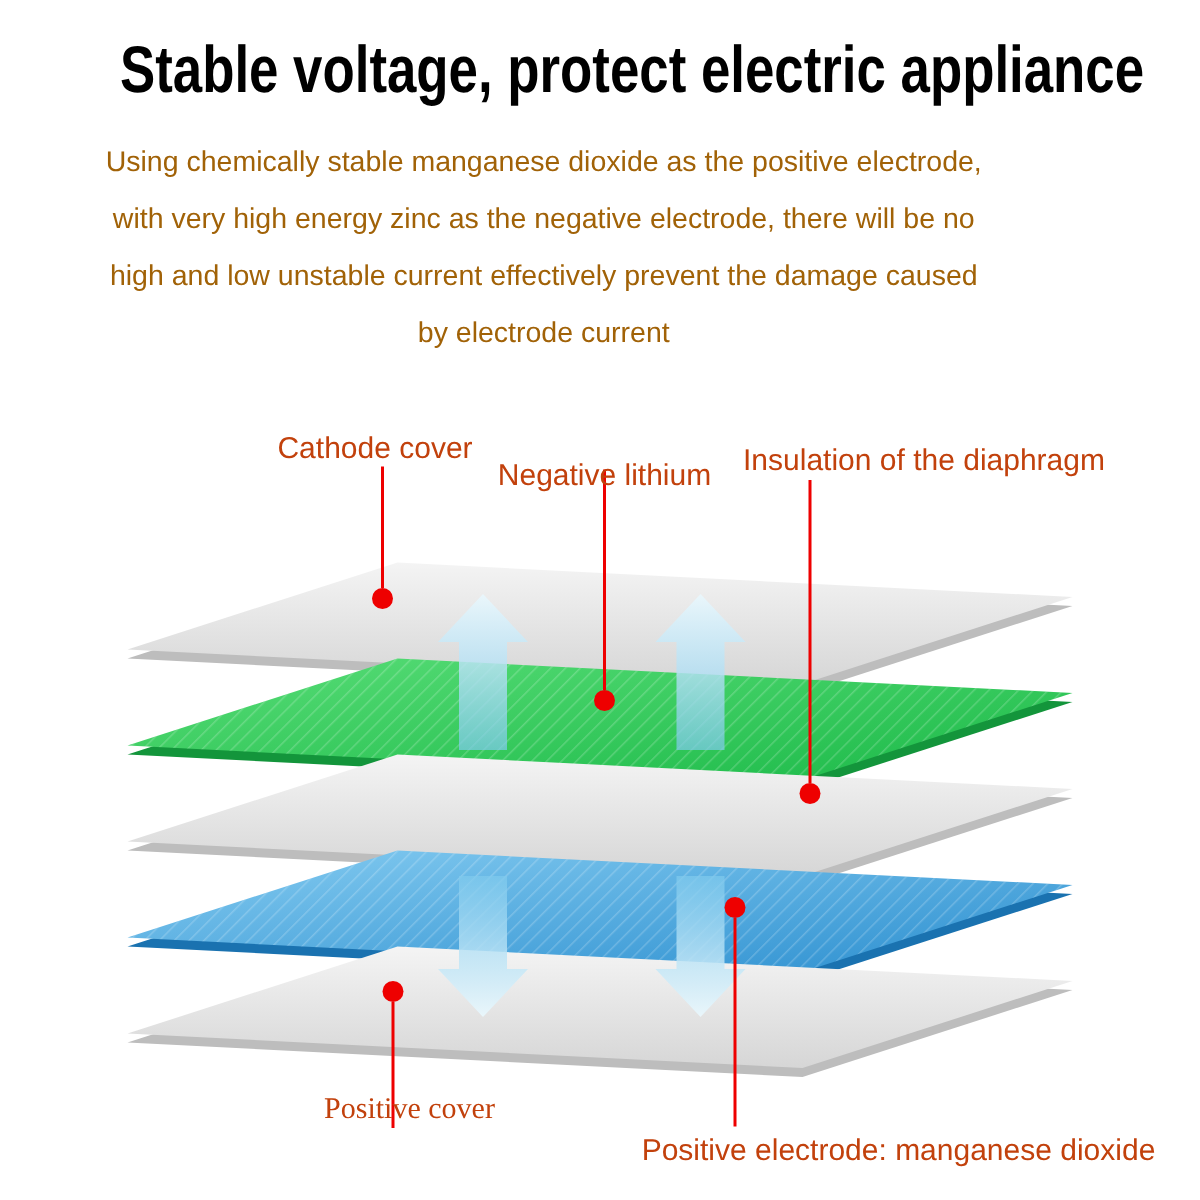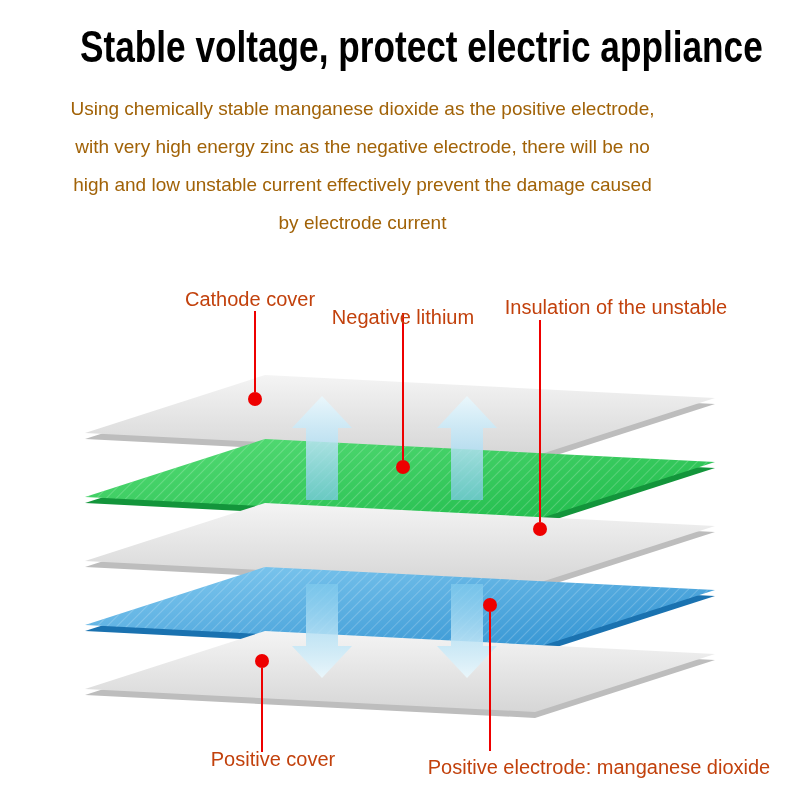--- a/index.html
+++ b/index.html
@@ -139,17 +139,17 @@
       <circle cx="255" cy="399" r="7"></circle>
       <circle cx="403" cy="467" r="7"></circle>
       <circle cx="540" cy="529" r="7"></circle>
       <circle cx="490" cy="605" r="7"></circle>
       <circle cx="262" cy="661" r="7"></circle>
     </g>
   </svg>
 
   <div class="lbl" style="left:250px; top:288px;">Cathode cover</div>
   <div class="lbl" style="left:403px; top:306px;">Negative lithium</div>
-  <div class="lbl" style="left:616px; top:296px;">Insulation of the unstable</div>
-  <div class="lbl" style="left:273px; top:748px;">Positive cover</div>
+  <div class="lbl" style="left:616px; top:296px;">Insulation of the diaphragm</div>
+  <div class="lbl" style="left:273px; top:728px;font-family:Liberation Serif, serif;">Positive cover</div>
   <div class="lbl" style="left:557px; top:756px;margin-left:42px;">Positive electrode: manganese dioxide</div>
 
 </div>
 
 </body></html>

